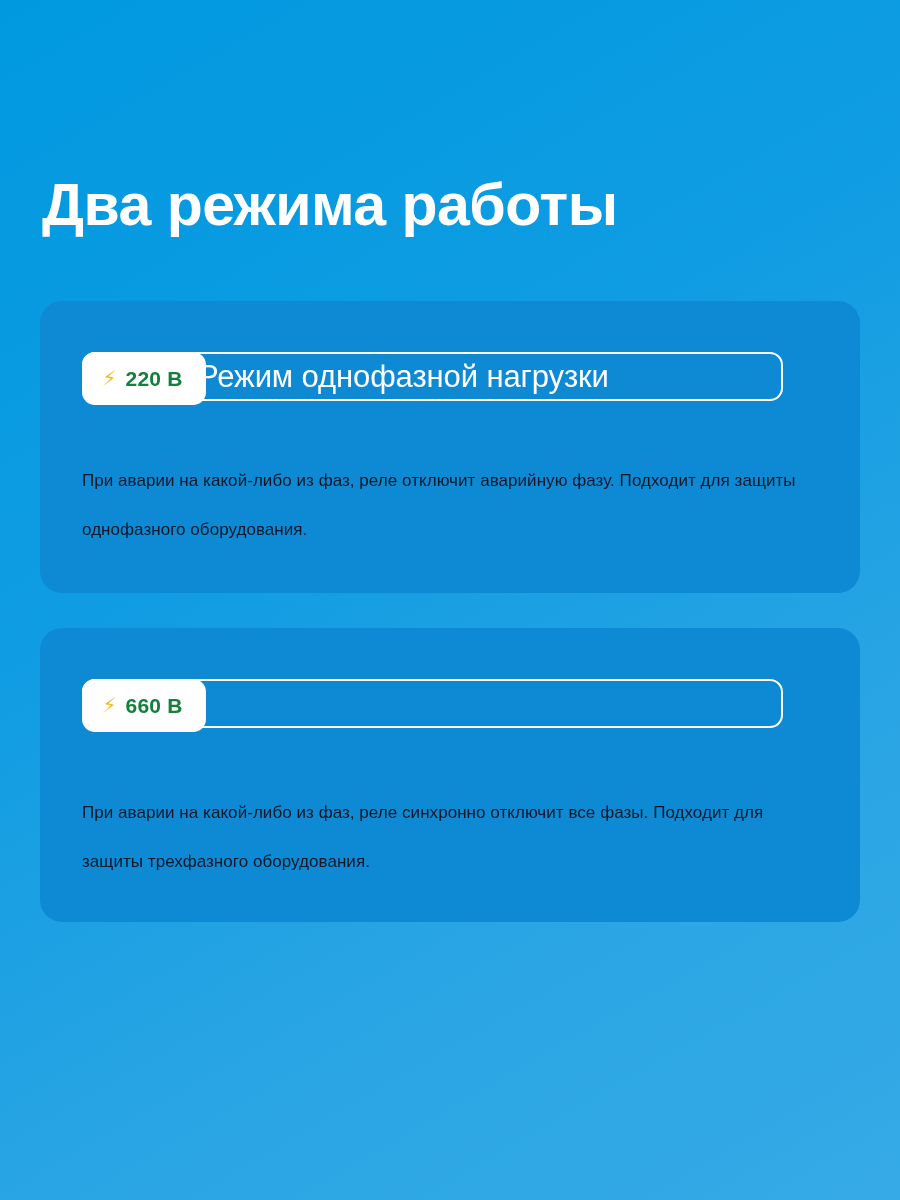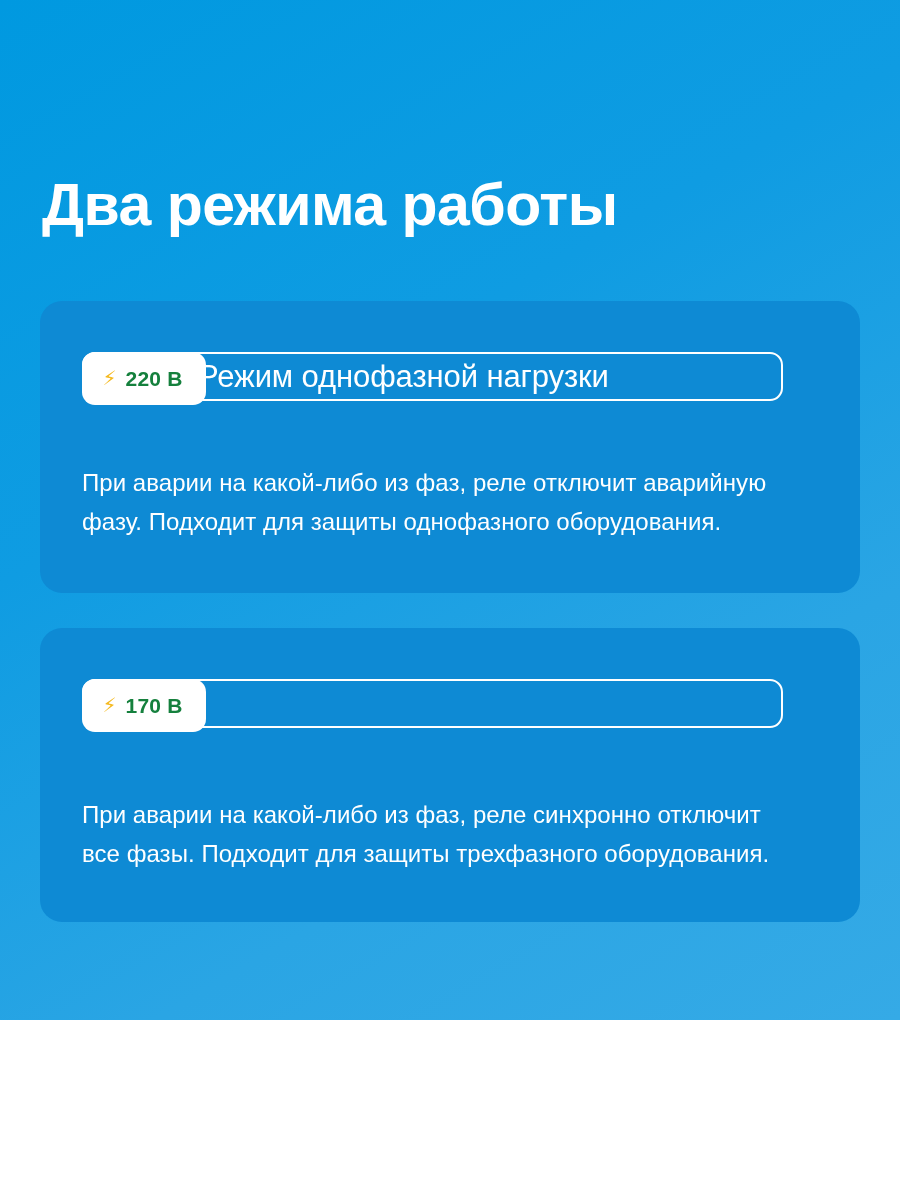--- a/index.html
+++ b/index.html
@@ -12,21 +12,21 @@
     width: 900px;
     height: 1200px;
     overflow: hidden;
     font-family: "Liberation Sans", "DejaVu Sans", sans-serif;
     -webkit-font-smoothing: antialiased;
   }
 
   .page {
     position: relative;
     width: 900px;
-    height: 1020px;
+    height: 1200px;
     box-sizing: border-box;
     background: linear-gradient(150deg, #0099e0 0%, #0f9ce2 38%, #2aa5e4 72%, #35aae6 100%);
     overflow: hidden;
     text-decoration: underline;
   }
 
   
   .page-title {
     position: absolute;
     left: 42px;
@@ -109,23 +109,23 @@
     margin-left: 114px;
     letter-spacing: -0.1px;
   }
 
   
   .card-body {
     position: absolute;
     left: 42px;
     top: 138px;
     width: 740px;
-    color: #ffffff;
-    font-size: 24px;
-    line-height: 39px;
+    color: #0f172a;
+    font-size: 17px;
+    line-height: 49px;
     font-weight: 400;
     letter-spacing: 0.05px;
   }
 
   .card-2 .card-body { top: 143px; width: 720px; }
 </style>
 </head>
 <body>
 
 <div class="page">
@@ -140,19 +140,19 @@
       </div>
       <span class="mode-title">Режим однофазной нагрузки</span>
     </div>
     <p class="card-body">При аварии на какой-либо из фаз, реле отключит аварийную фазу. Подходит для защиты однофазного оборудования.</p>
   </section>
 
   <section class="card card-2">
     <div class="mode-header">
       <div class="badge">
         <span class="badge-icon">⚡</span>
-        <span class="badge-label">170 В</span>
+        <span class="badge-label">660 В</span>
       </div>
     </div>
     <p class="card-body">При аварии на какой-либо из фаз, реле синхронно отключит все фазы. Подходит для защиты трехфазного оборудования.</p>
   </section>
 
 </div>
 
 </body></html>

